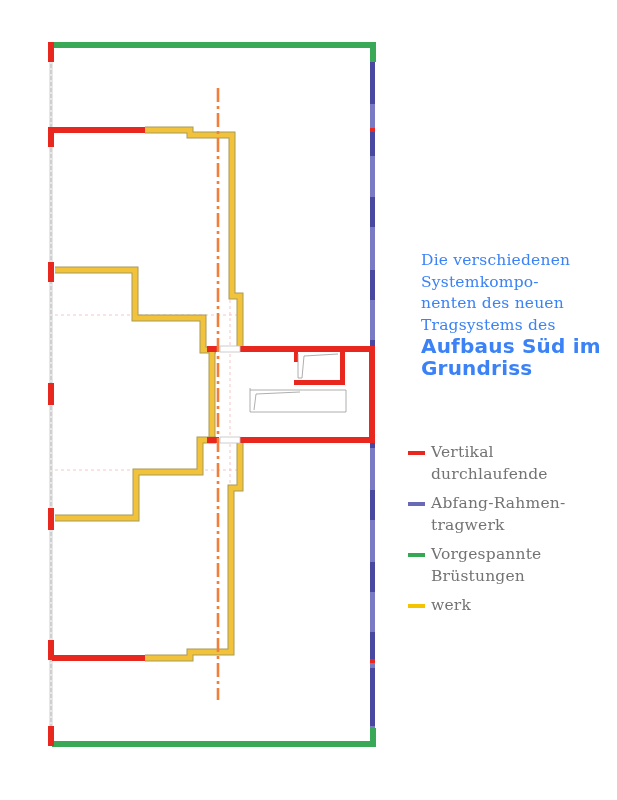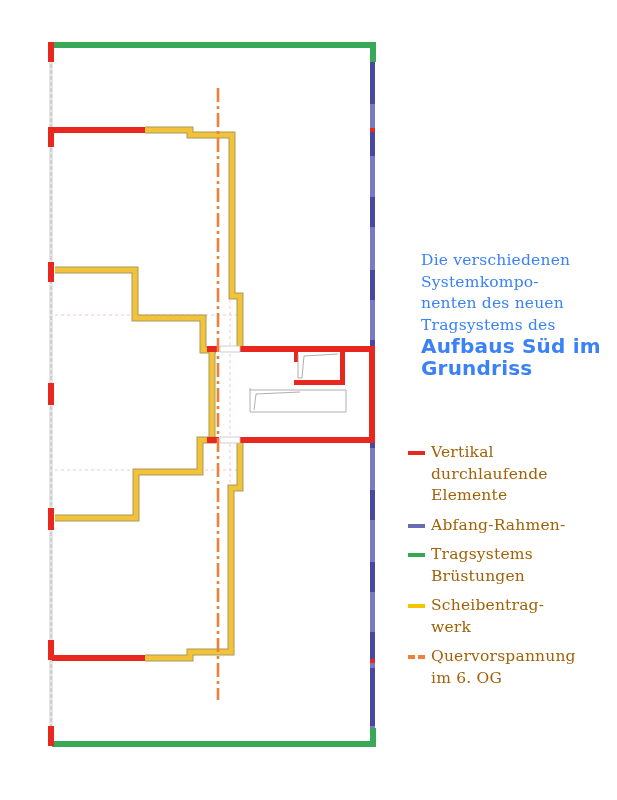--- a/index.html
+++ b/index.html
@@ -7,21 +7,21 @@
     #plan { position: absolute; left: 0; top: 0; width: 400px; height: 800px; }
     .caption {
       position: absolute; left: 421px; top: 209px; width: 200px;
       font-family: "DejaVu Serif", serif; font-size: 15.5px; line-height: 21.5px;
       color: #3b82f6; letter-spacing: 0.2px; margin-top: 41px;
     }
     .caption .line { display: block; white-space: nowrap; }
     .caption .bold { font-family: "DejaVu Sans", sans-serif; font-weight: bold; font-size: 20px; }
     .legend {
       position: absolute; left: 408px; top: 442px; width: 205px;
-      font-family: "DejaVu Serif", serif; font-size: 15.5px; line-height: 21.5px; color: #a16207;
+      font-family: "DejaVu Serif", serif; font-size: 15.5px; line-height: 21.5px; color: #737373;
       letter-spacing: 0.2px;
     }
     .legend-item { position: relative; padding-left: 23px; margin-bottom: 8px; }
     .legend-item .line { display: block; white-space: nowrap; }
     .swatch { position: absolute; left: 0; top: 9px; width: 17px; height: 4px; }
     .swatch.dashed { background: none !important; }
     .swatch.dashed::before, .swatch.dashed::after {
       content: ""; position: absolute; top: 0; width: 7px; height: 4px; background: #ef7f3a;
     }
     .swatch.dashed::before { left: 0; }
@@ -129,34 +129,28 @@
   <span class="line">Tragsystems des</span>
   <span class="line bold">Aufbaus Süd im</span>
   <span class="line bold">Grundriss</span>
 </div>
 
 <div class="legend">
   <div class="legend-item">
     <span class="swatch" style="background:#e8281e"></span>
     <span class="line">Vertikal</span>
     <span class="line">durchlaufende</span>
-    <span class="line">Elemente</span>
   </div>
   <div class="legend-item">
     <span class="swatch" style="background:#6a6ab4"></span>
     <span class="line">Abfang-Rahmen-</span>
+    <span class="line">tragwerk</span>
   </div>
   <div class="legend-item">
     <span class="swatch" style="background:#34a853"></span>
-    <span class="line">Tragsystems</span>
+    <span class="line">Vorgespannte</span>
     <span class="line">Brüstungen</span>
   </div>
   <div class="legend-item">
     <span class="swatch" style="background:#f5c400"></span>
-    <span class="line">Scheibentrag-</span>
     <span class="line">werk</span>
-  </div>
-  <div class="legend-item">
-    <span class="swatch dashed"></span>
-    <span class="line">Quervorspannung</span>
-    <span class="line">im 6. OG</span>
   </div>
 </div>
 
 </body></html>

